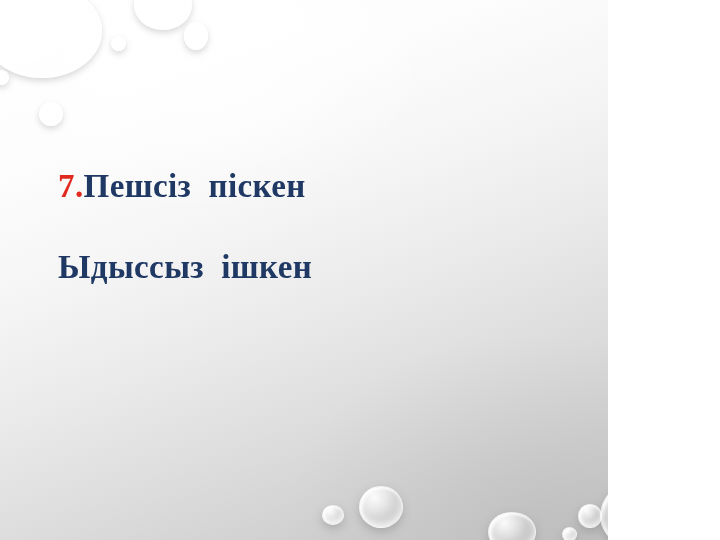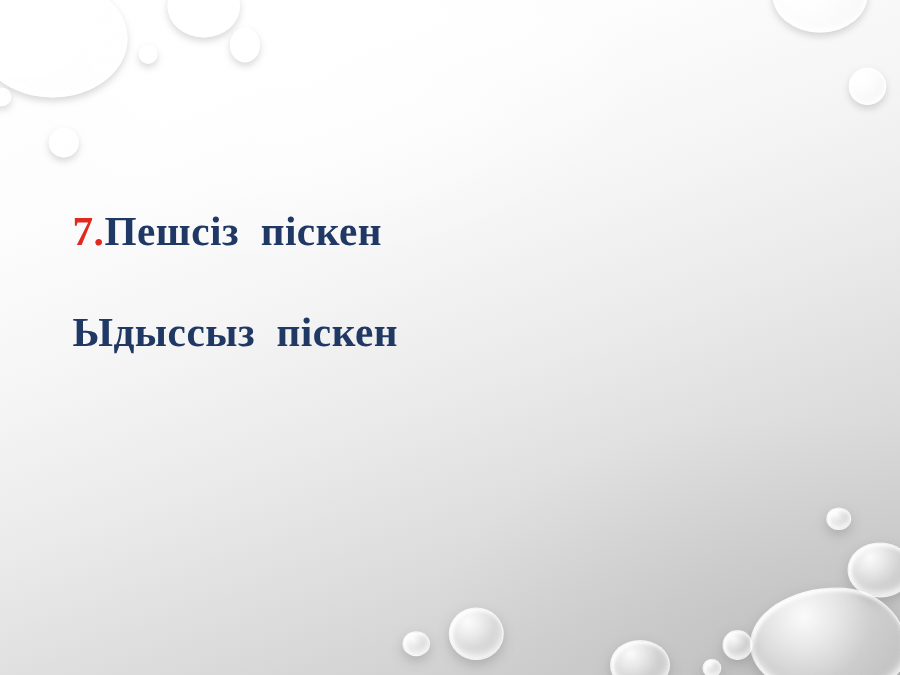--- a/index.html
+++ b/index.html
@@ -4,21 +4,21 @@
 <title>Slide</title>
 <style>
   html, body {
     margin: 0;
     padding: 0;
     background: #ffffff;
   }
 
   #slide {
     position: relative;
-    width: 720px;
+    width: 608px;
     height: 540px;
     overflow: hidden;
     font-family: "Liberation Serif", "DejaVu Serif", serif;
     
     background:
       linear-gradient(160deg,
         #ffffff 0%,
         #fdfdfd 22%,
         #f5f5f5 40%,
         #eaeaea 56%,
@@ -143,16 +143,16 @@
     <div class="bubble dark" style="left:578px; top:504px; width:22px; height:22px;"></div>
     <div class="bubble dark" style="left:562px; top:527px; width:13px; height:13px;"></div>
 
     <div class="bubble dark" style="left:359px; top:486px; width:42px; height:40px;"></div>
     <div class="bubble dark" style="left:322px; top:505px; width:20px; height:18px;"></div>
     <div class="bubble dark oval" style="left:488px; top:512px; width:46px; height:38px;"></div>
   </div>
 
   <div class="text-block">
     <div class="line line1"><span class="num">7.</span><span>Пешсіз  піскен</span></div>
-    <div class="line line2"><span class="num"></span><span>Ыдыссыз  піскен</span></div>
+    <div class="line line2"><span class="num"></span><span>Ыдыссыз  ішкен</span></div>
   </div>
 
 </div>
 
 </body></html>

